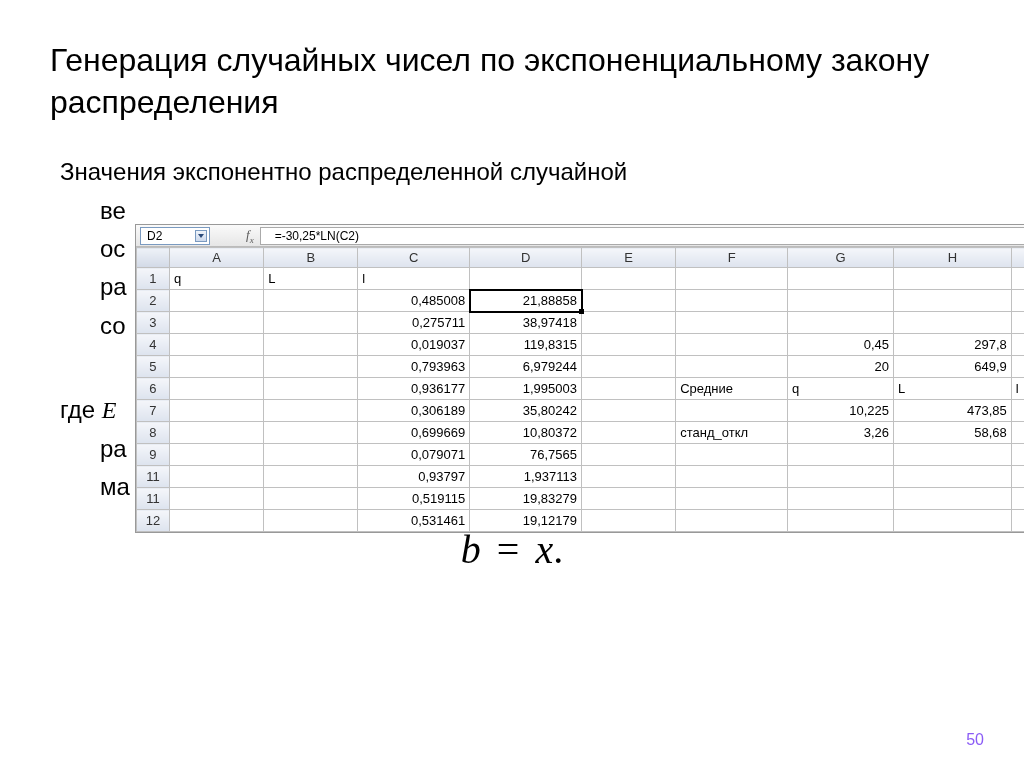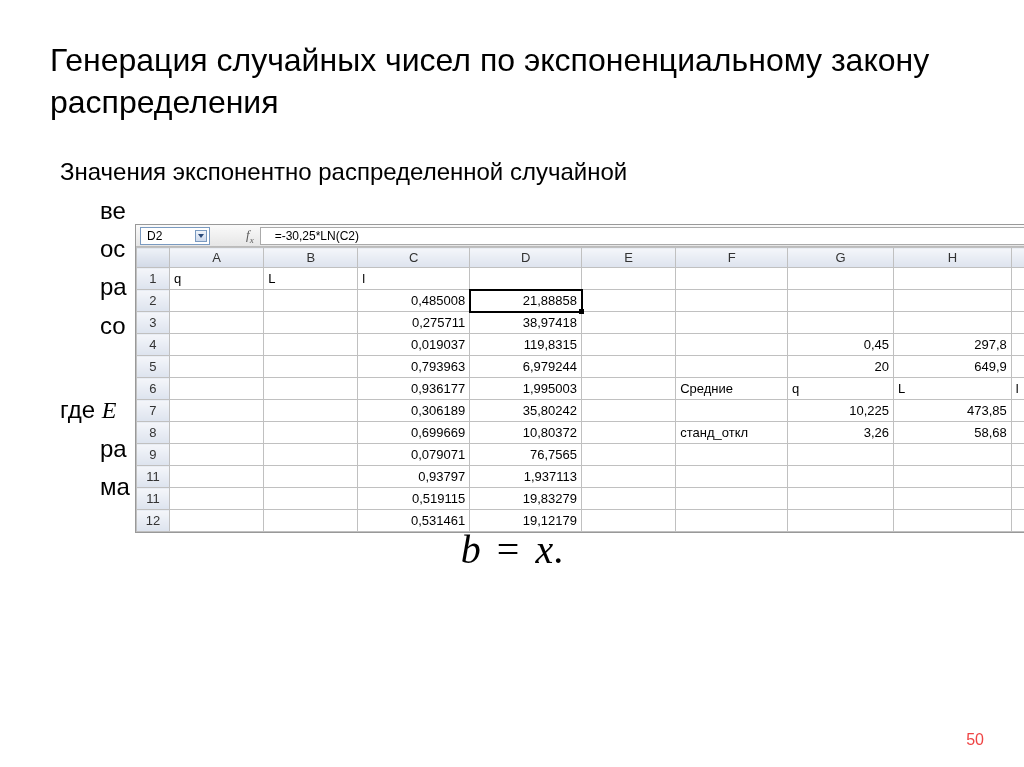--- a/index.html
+++ b/index.html
@@ -38,21 +38,21 @@
     font-style: italic;
     margin-top: 20px;
   }
   .formula .bar {
     text-decoration: overline;
   }
   .pagenum {
     position: absolute;
     bottom: 18px;
     right: 40px;
-    color: #ef4444;
+    color: #8b5cf6;
     font-size: 16px;
   }
   
   .sheet {
     position: absolute;
     top: 224px;
     left: 135px;
     width: 972px;
     background: #fff;
     border: 1px solid #999;

